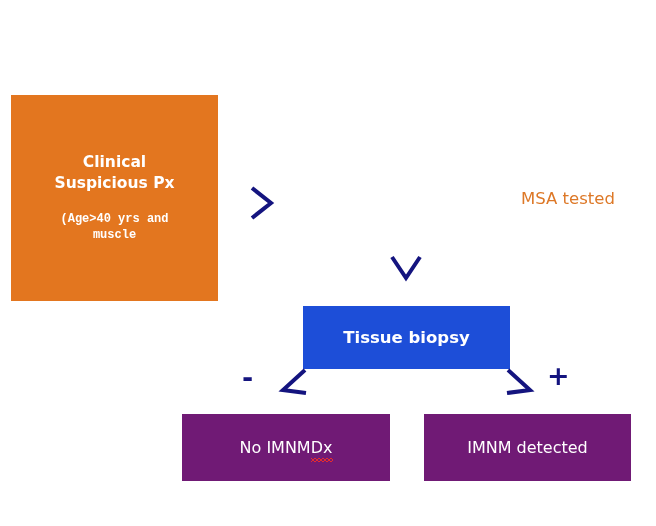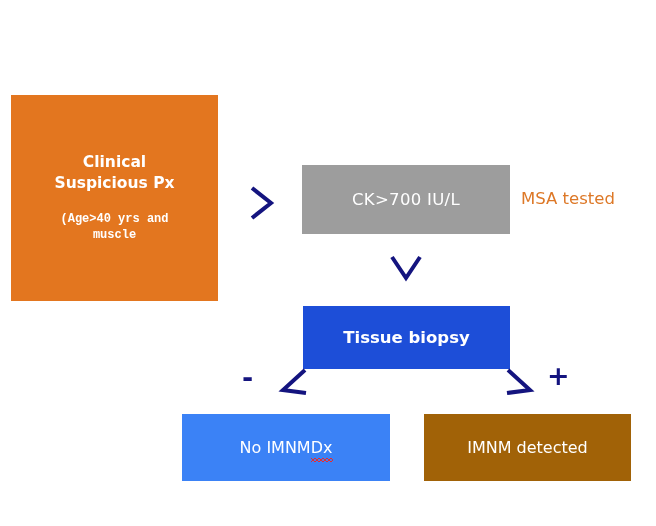--- a/index.html
+++ b/index.html
@@ -73,29 +73,29 @@
     font-size: 16.5px;
     font-weight: bold;
   }
 
   
   #node-no-imnm {
     left: 182px;
     top: 414px;
     width: 208px;
     height: 67px;
-    background: #3b82f6;
+    background: #701a75;
     font-size: 16px;
   }
   #node-imnm {
     left: 424px;
     top: 414px;
     width: 207px;
     height: 67px;
-    background: #a16207;
+    background: #701a75;
     font-size: 16px;
   }
 
   
   .misspelled {
     position: relative;
     white-space: pre;
   }
   .misspelled::after {
     content: "";
@@ -153,23 +153,20 @@
     <div class="line-sub">(Age&gt;40 yrs and</div>
     <div class="line-sub">muscle</div>
   </div>
 
   <div class="connector" id="arrow-clinical-to-ck">
     <svg width="34" height="42" viewBox="0 0 34 42" xmlns="http://www.w3.org/2000/svg">
       <polyline points="6,6 25,21 6,36" fill="none" stroke="#14147f" stroke-width="4" stroke-linecap="butt" stroke-linejoin="miter"></polyline>
     </svg>
   </div>
 
-  <div class="node" id="node-ck">
-    <span>CK&gt;700 IU/L</span>
-  </div>
 
   <div id="label-msa">MSA tested</div>
 
   <div class="connector" id="arrow-ck-to-biopsy">
     <svg width="38" height="34" viewBox="0 0 38 34" xmlns="http://www.w3.org/2000/svg">
       <polyline points="5,5 19,26 33,5" fill="none" stroke="#14147f" stroke-width="4" stroke-linecap="butt" stroke-linejoin="miter"></polyline>
     </svg>
   </div>
 
   <div class="node" id="node-biopsy">

